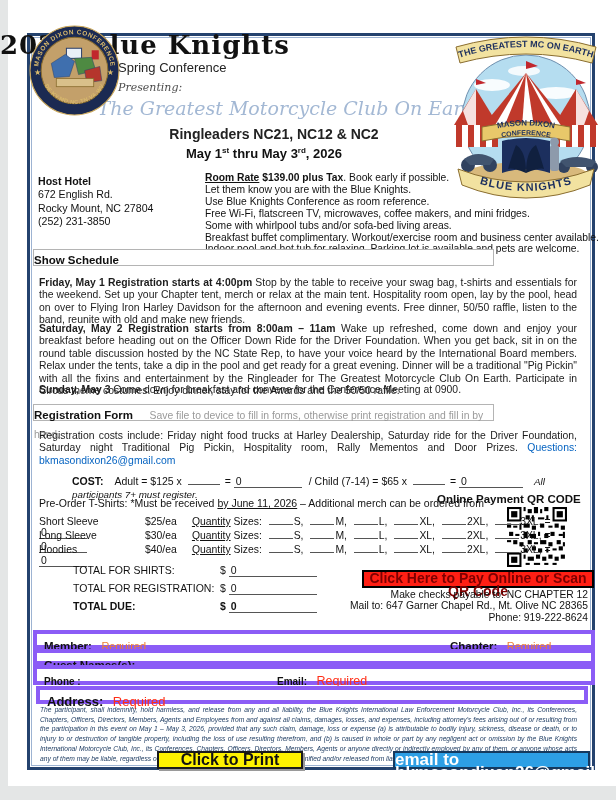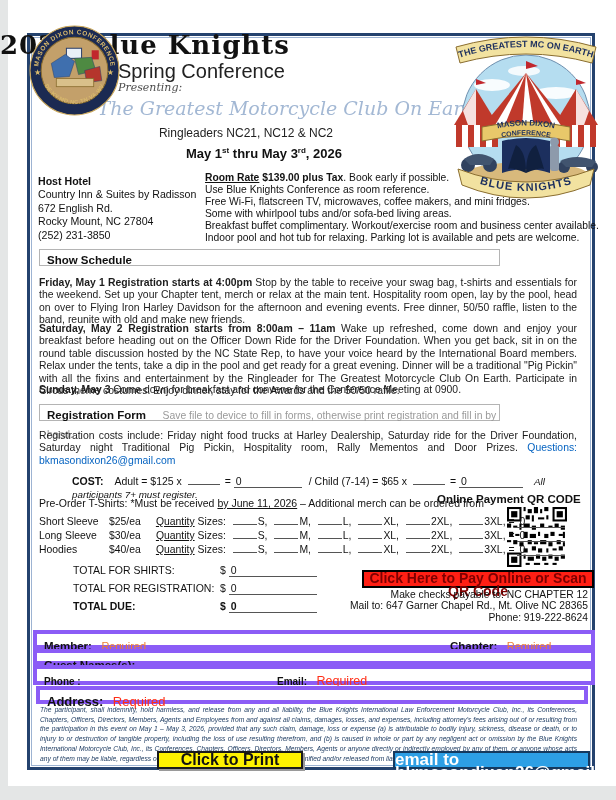--- a/index.html
+++ b/index.html
@@ -4,46 +4,46 @@
 <style>
   html,body{margin:0;padding:0;}
   body{width:616px;height:800px;background:#e4e6e6;position:relative;overflow:hidden;
        font-family:"Liberation Sans",sans-serif;color:#111;}
   .abs{position:absolute;}
   .sheet{left:8px;top:0;width:608px;height:786px;background:#ffffff;}
   .frame{left:27px;top:33px;width:568px;height:737px;border:3px solid #24426e;box-sizing:border-box;}
   .frame::after{content:"";position:absolute;left:1px;top:1px;right:1px;bottom:1px;border:1px solid #9db3d2;}
   .b{font-weight:bold;} .u{text-decoration:underline;} .i{}
   .title{position:absolute;left:0;top:30px;width:292px;font-family:"DejaVu Serif",serif;font-weight:bold;font-size:26px;letter-spacing:1px;}
-  .subtitle{position:absolute;left:0;top:60px;width:292px;font-size:20px;color:#222;}
+  .subtitle{position:absolute;left:0;top:60px;width:292px;font-size:13px;color:#222;}
   .presenting{position:absolute;left:0;top:81px;width:292px;font-family:"DejaVu Serif",serif;font-style:italic;font-size:11px;color:#4c4c4c;}
   .tagline{position:absolute;left:90px;top:97px;width:400px;text-align:center;font-family:"DejaVu Serif",serif;
            font-style:italic;font-size:19px;color:#a3b8d4;}
-  .ringleaders{position:absolute;left:100px;top:126px;width:292px;text-align:center;font-size:12px;color:#222;}
+  .ringleaders{position:absolute;left:128px;top:126px;width:292px;text-align:center;font-size:14px;color:#222;font-weight:bold;}
   .dates{position:absolute;left:118px;top:146px;width:292px;text-align:center;font-size:13px;font-weight:bold;}
   .sup{vertical-align:super;font-size:8px;}
   
   .hotel{left:38px;top:175px;font-size:10.6px;line-height:13.4px;}
   .room{left:205px;top:172px;font-size:10.3px;line-height:11.9px;}
   
-  .secbox{left:33px;width:461px;height:17px;border:1px solid #b4b4b4;background:#fff;line-height:17px;padding-left:7px;box-sizing:border-box;margin-left:6px;}
+  .secbox{left:33px;width:461px;height:17px;border:1px solid #b4b4b4;background:#fff;line-height:17px;box-sizing:border-box;}
   .sectitle{font-weight:bold;font-size:11.5px;}
   .hint{color:#9a9a9a;font-size:10.4px;margin-left:12px;}
   
   .para{left:39px;width:538px;font-size:10.4px;line-height:12.4px;text-align:justify;color:#1c1c1c;}
   .link{color:#0563c1;}
   
   .blank{display:inline-block;height:11px;border-bottom:1px solid #555;width:32px;margin:0 2px 0 6px;}
   .fieldval{display:inline-block;border-bottom:1px solid #555;padding:0 2px;min-width:58px;}
   .costline{left:72px;width:520px;font-size:10.5px;}
   .costnote{font-style:italic;font-size:9.8px;margin-left:8px;}
   
   .shirt-row{left:39px;width:540px;font-size:10.4px;height:13px;}
   .shirt-row .name{display:inline-block;width:70px;}
-  .shirt-row .price{display:inline-block;width:44px;}
+  .shirt-row .price{display:inline-block;width:44px;margin-left:36px;}
   .shirt-row .blank{width:24px;margin:0 1px 0 4px;}
   .shirt-row .tot{min-width:44px;}
   
   .total-row{left:73px;width:300px;font-size:10.5px;}
   .total-row .lbl{display:inline-block;width:144px;}
   .total-row .fieldval{min-width:84px;}
   
   .qr-title{left:437px;top:493px;width:162px;text-align:left;font-weight:bold;font-size:11.5px;}
   .pay-btn{left:362px;top:570px;width:228px;height:14px;background:#ff1f14;border:2px solid #000000;
            color:#7e0000;font-weight:bold;font-size:14px;text-align:center;line-height:13px;cursor:pointer;}
@@ -164,28 +164,28 @@
     <textPath href="#ribTop" startOffset="50%" text-anchor="middle">THE GREATEST MC ON EARTH</textPath>
   </text>
   <path d="M12,142 Q80,168 148,142 L144,158 Q80,184 16,158 Z" fill="#f2e2a0" stroke="#8a6d2f" stroke-width="1"></path>
   <text font-family="Liberation Sans, sans-serif" font-size="11" font-weight="bold" fill="#1c2f5e" letter-spacing="1">
     <textPath href="#ribBot" startOffset="50%" text-anchor="middle">BLUE KNIGHTS</textPath>
   </text>
 </svg>
 
 <div class="abs hotel">
   <div class="b">Host Hotel</div>
-  <div>Country Inn &amp; Suites by Radisson</div>
   <div>672 English Rd.</div>
   <div>Rocky Mount, NC 27804</div>
   <div>(252) 231-3850</div>
 </div>
 
 <div class="abs room">
   <div><span class="b u">Room Rate</span><span class="b"> $139.00 plus Tax</span><span>. Book early if possible.</span></div>
+  <div>Let them know you are with the Blue Knights.</div>
   <div>Use Blue Knights Conference as room reference.</div>
   <div>Free Wi-Fi, flatscreen TV, microwaves, coffee makers, and mini fridges.</div>
   <div>Some with whirlpool tubs and/or sofa-bed living areas.</div>
   <div>Breakfast buffet complimentary. Workout/exercise room and business center available.</div>
   <div>Indoor pool and hot tub for relaxing. Parking lot is available and pets are welcome.</div>
 </div>
 
 <div class="abs secbox" style="top:249px">
   <span class="sectitle">Show Schedule</span>
 </div>

